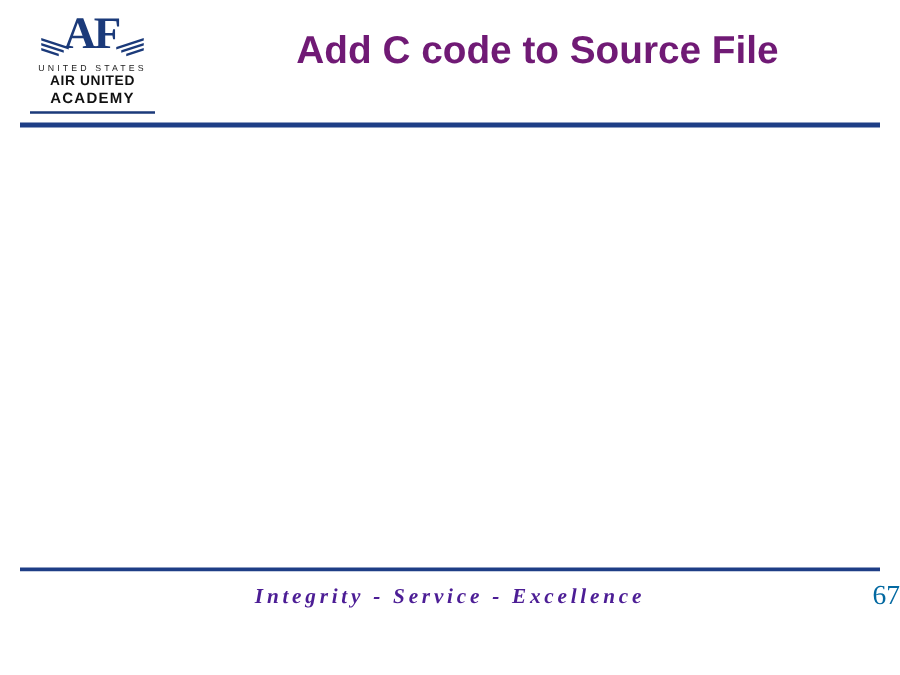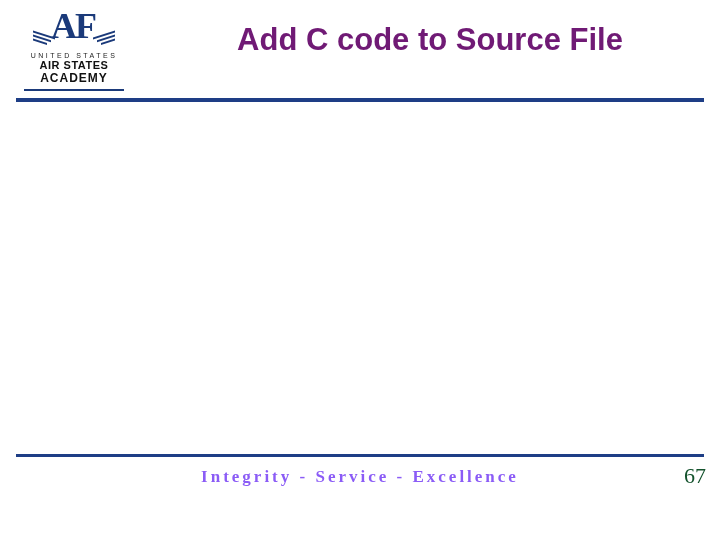--- a/index.html
+++ b/index.html
@@ -29,24 +29,24 @@
   .title { position: absolute; left: 160px; right: 20px; top: 22px; text-align: center; }
   .title h1 { font-family: Arial, Helvetica, sans-serif; font-weight: 700; font-size: 31px; color: #701a75; }
 
   
   .hr-top { position: absolute; left: 16px; right: 16px; top: 98px; border-top: 4px solid #1e3e86; }
 
   
   .hr-bot { position: absolute; left: 16px; right: 16px; bottom: 42px; border-top: 3px solid #1e3e86; }
 
   
-  .motto { position: absolute; left: 0; right: 0; bottom: 12px; text-align: center; font-family: "Times New Roman", Georgia, serif; font-weight: 700; font-size: 17px; letter-spacing: 3px; color: #8b5cf6; }
+  .motto { position: absolute; left: 0; right: 0; bottom: 12px; text-align: center; font-family: "Times New Roman", Georgia, serif; font-style: italic; font-weight: 700; font-size: 17px; letter-spacing: 3px; color: #4c1d95; }
 
   
-  .pagenum { position: absolute; right: 14px; bottom: 10px; font-family: "Times New Roman", Georgia, serif; font-size: 22px; color: #14532d; }
+  .pagenum { position: absolute; right: 0; bottom: 10px; font-family: "Times New Roman", Georgia, serif; font-size: 22px; color: #0369a1; }
 </style>
 </head>
 <body>
 
 <div class="slide">
 
   <div class="logo-wrap">
     <div class="af-mark">
       <span class="wing wing-left">
           <span></span>
@@ -54,21 +54,21 @@
           <span></span>
         </span>
       <span class="af-letter af-A">A</span><span class="af-letter af-F">F</span>
       <span class="wing wing-right">
           <span></span>
           <span></span>
           <span></span>
         </span>
     </div>
     <div class="logo-sub">UNITED STATES</div>
-    <div class="logo-line1">AIR STATES</div>
+    <div class="logo-line1">AIR UNITED</div>
     <div class="logo-line2">ACADEMY</div>
     <div class="logo-underline"></div>
   </div>
 
   <div class="title">
     <h1>Add C code to Source File</h1>
   </div>
 
   <div class="hr-top"></div>
 

